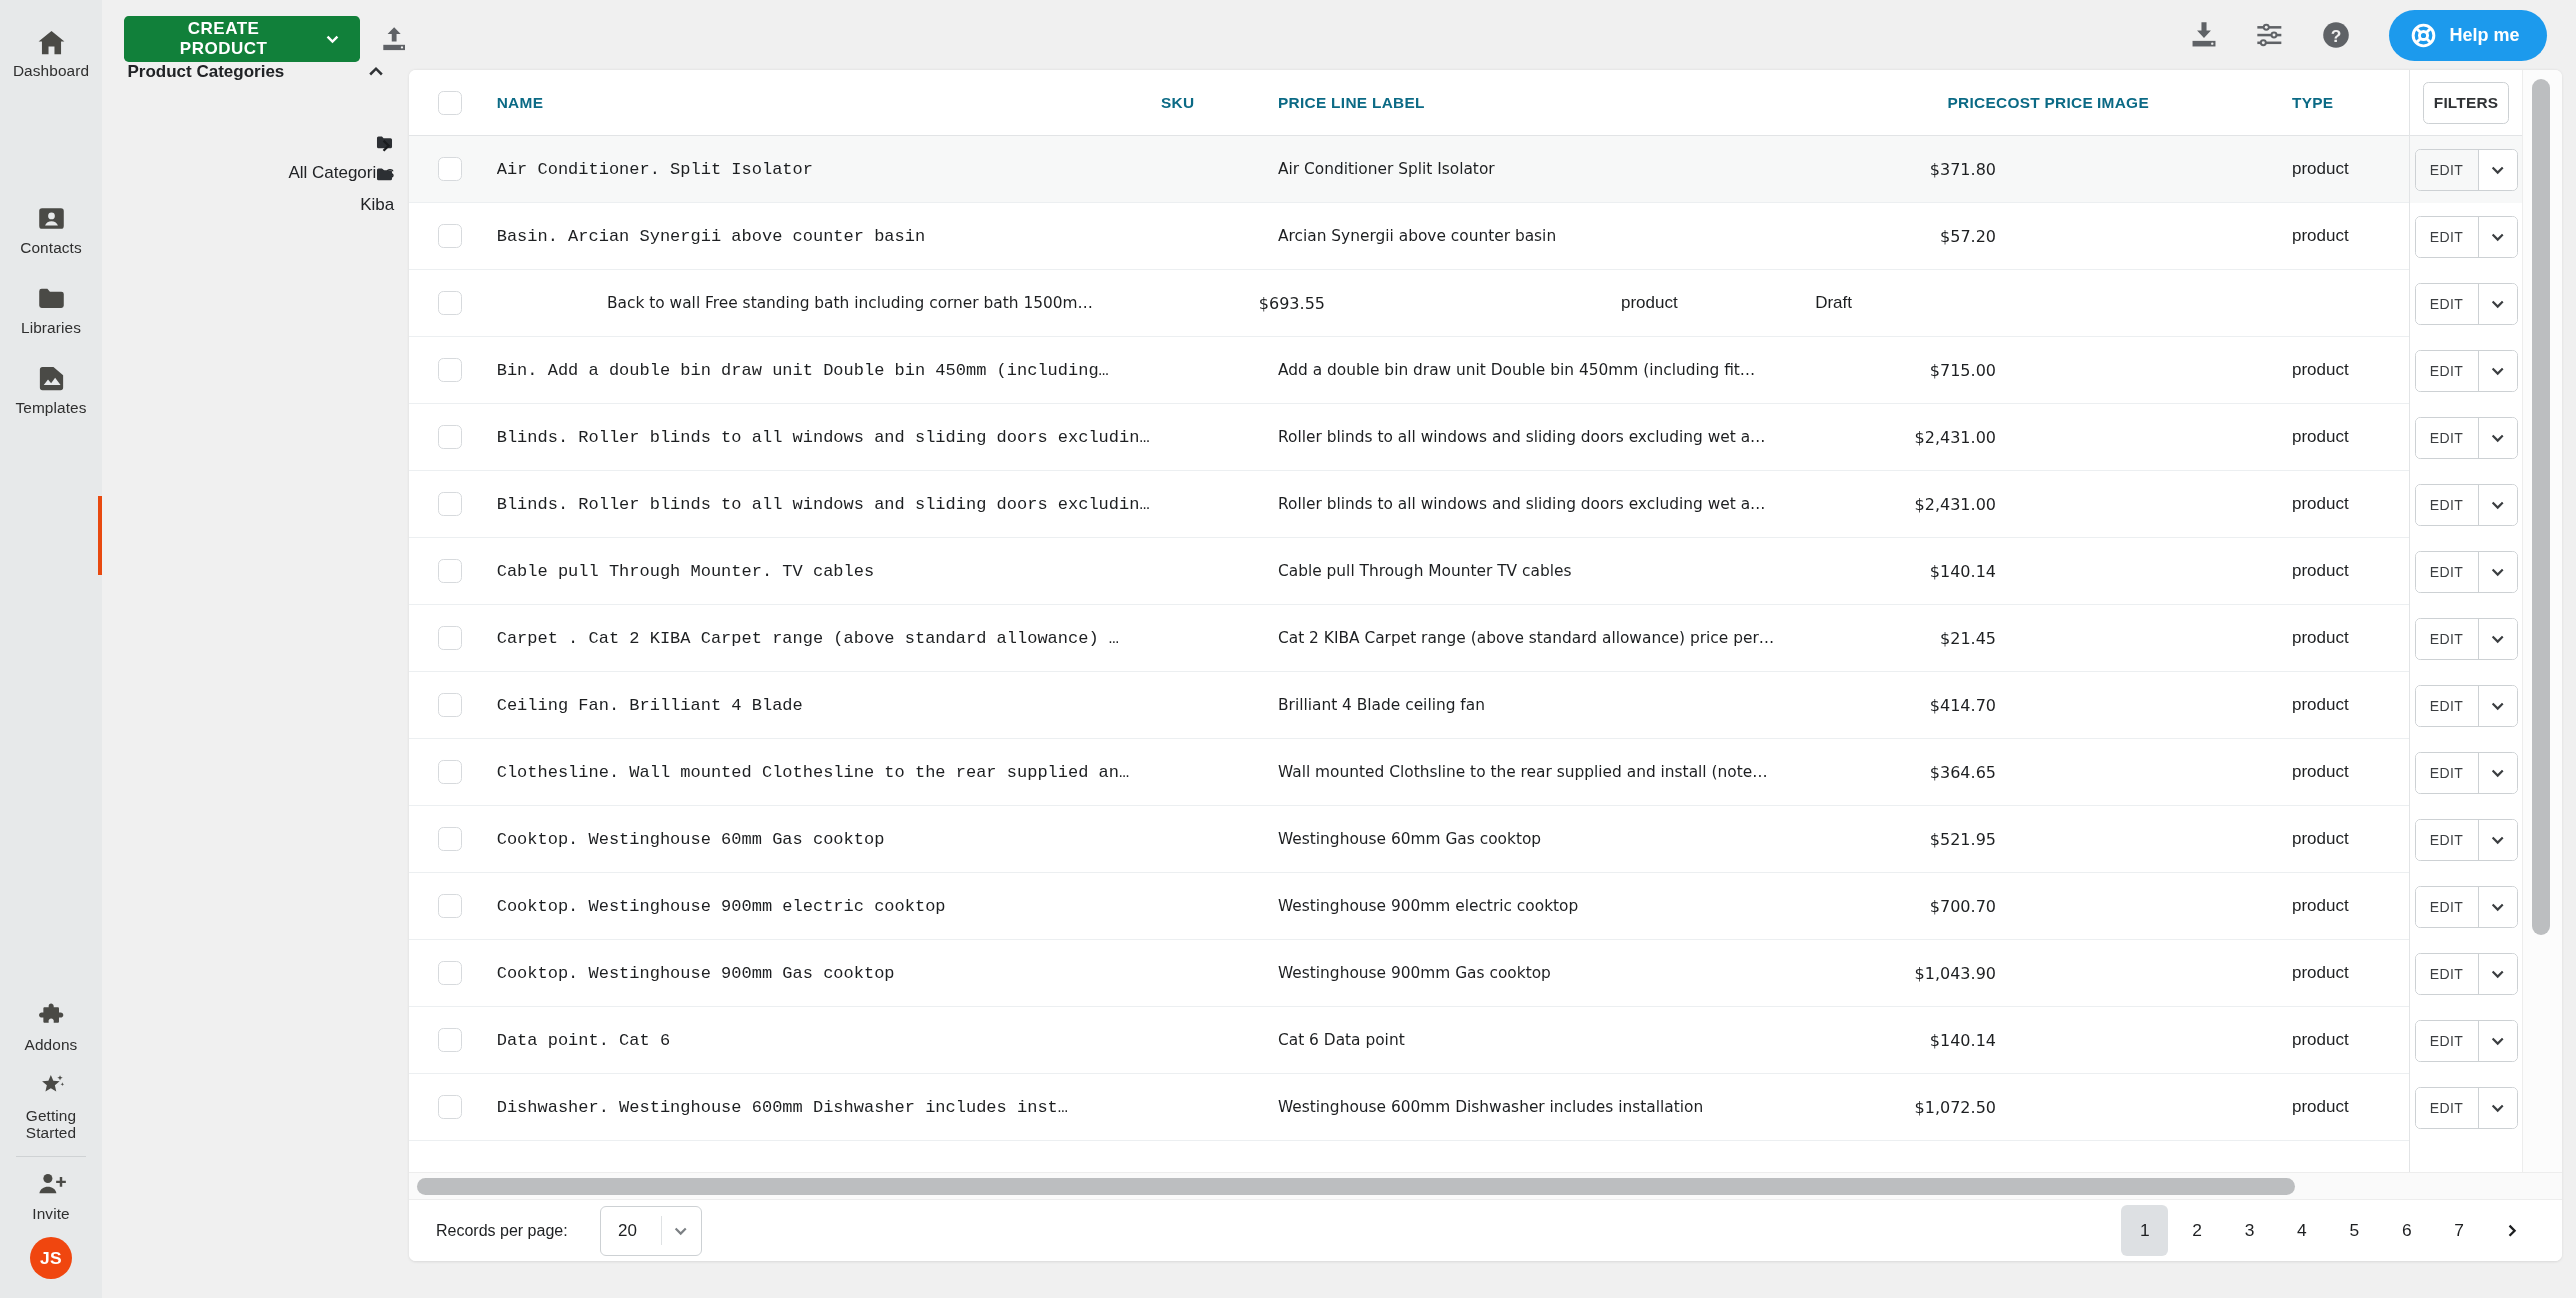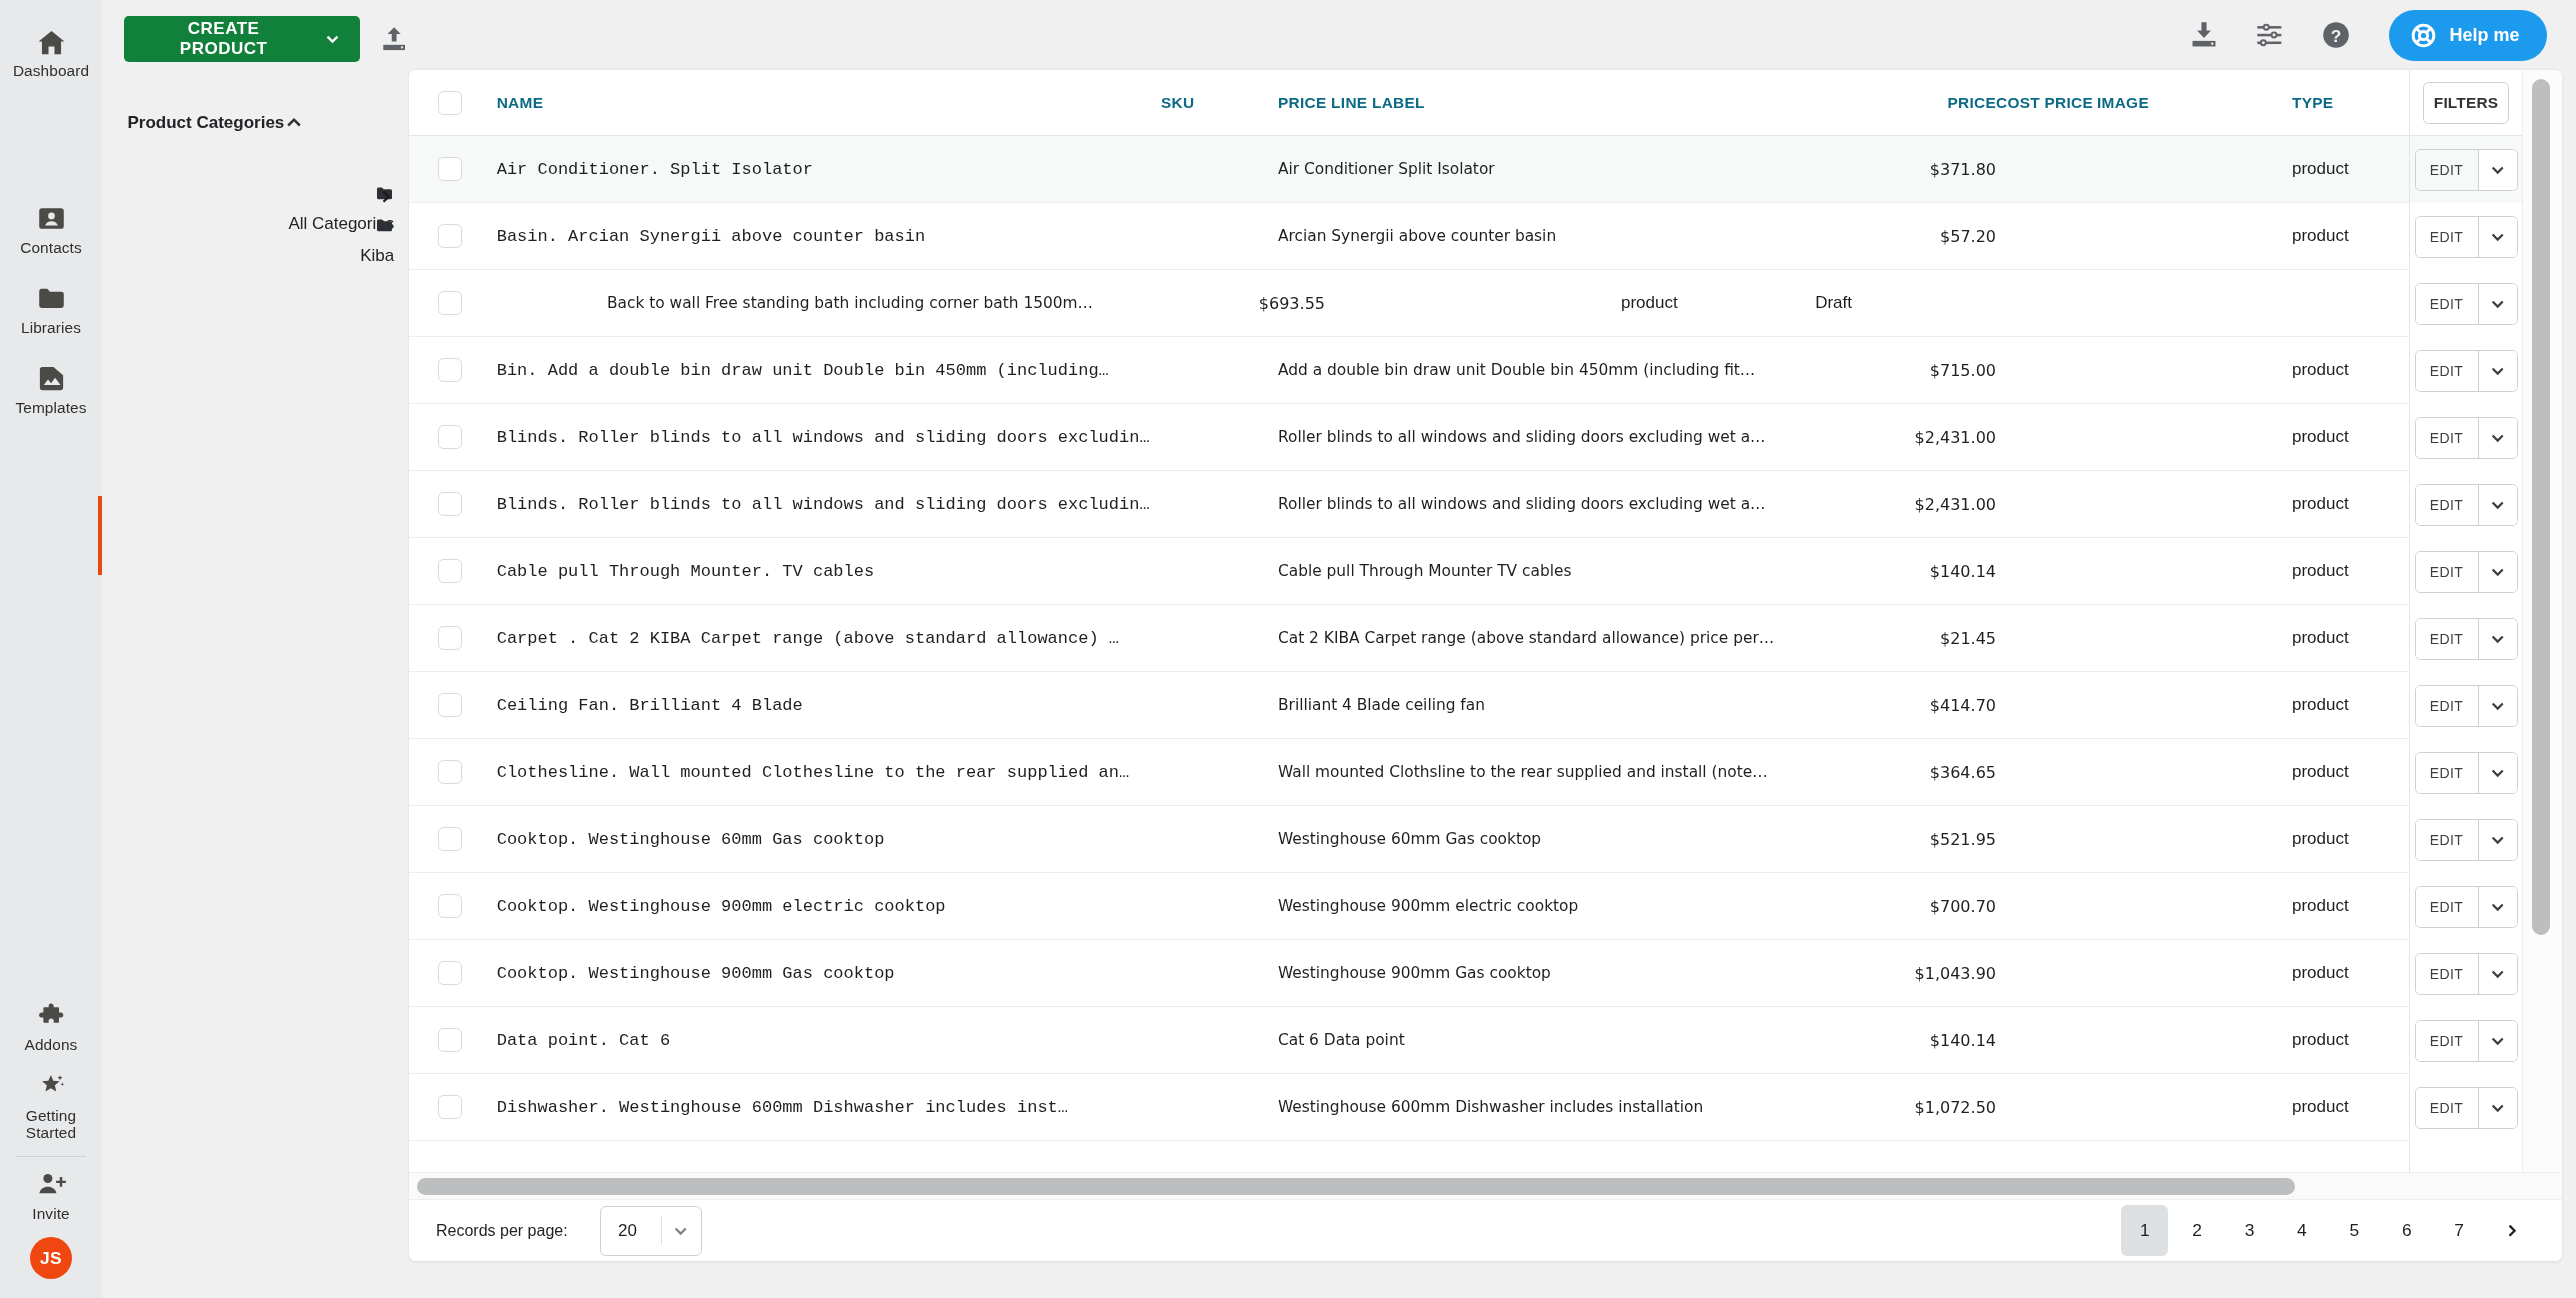--- a/index.html
+++ b/index.html
@@ -57,22 +57,22 @@
   .nav-list { margin-top: 48px; padding: 0 10.7px 0 10.7px; }
   .nav-item {
     display: flex; align-items: center; gap: 14.8px; height: 43px;
     padding: 0 14.8px; border-radius: 4.7px; cursor: pointer;
   }
   .nav-item.sel { background: #dedfe0; border: 0.7px solid #cfd0d1; }
   .nav-item .n-ico { width: 23px; height: 23px; fill: #4a4a46; flex: 0 0 23px; }
   .nav-item .n-lbl { font-size: 17.4px; color: #33363a; }
 
   .cat-head {
-    margin-top: 51px; padding: 0 23px 0 25.5px; display: flex;
-    align-items: center; justify-content: flex-start; cursor: pointer;
+    padding: 0 23px 0 25.5px; display: flex;
+    align-items: center; justify-content: space-between; cursor: pointer;
   }
   .cat-head .ct { font-size: 17px; font-weight: bold; color: #212326; }
   .cat-head svg { width: 20px; height: 20px; stroke: #303336; fill: none; stroke-width: 3; }
 
   .cat-list { margin-top: 23px; padding-left: 24px; padding-right: 14.8px; }
   .cat-row {
     display: flex; align-items: flex-end; height: 32px; gap: 10.7px; cursor: pointer;
     position: relative;
     flex-direction: column;
   }

